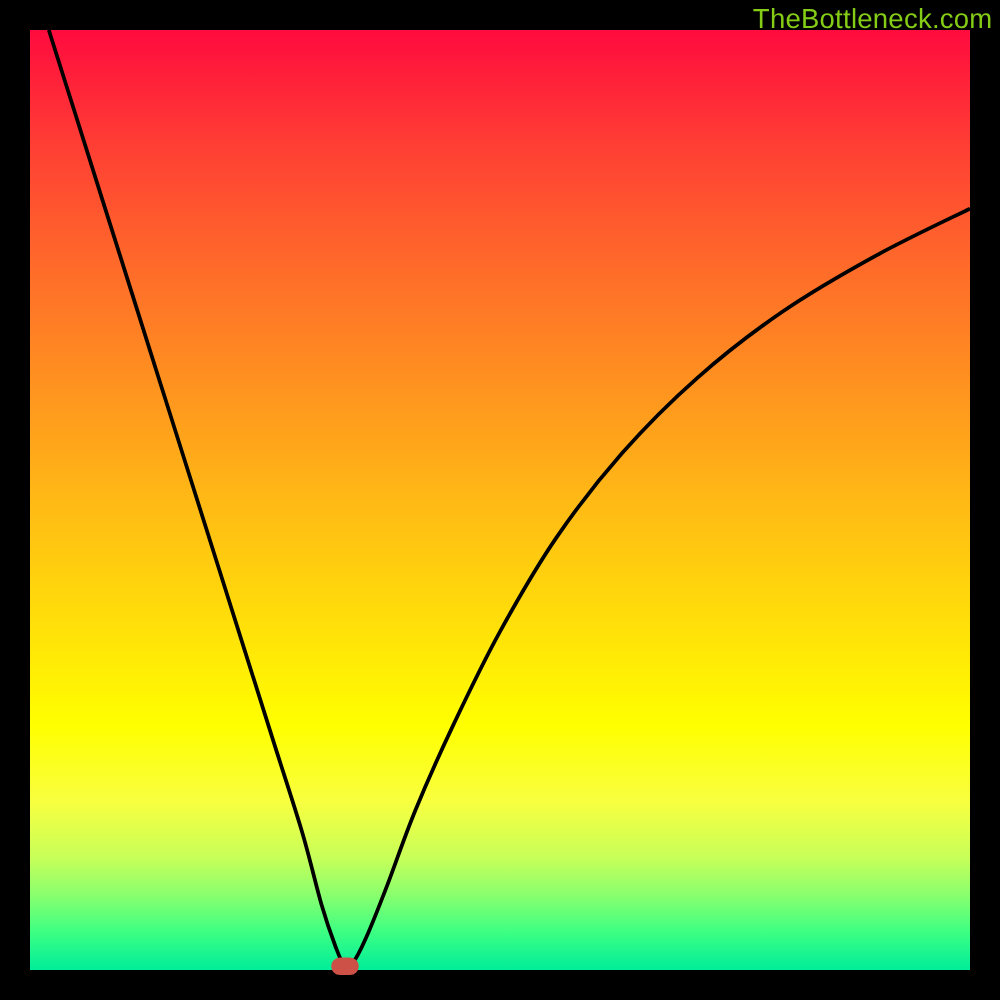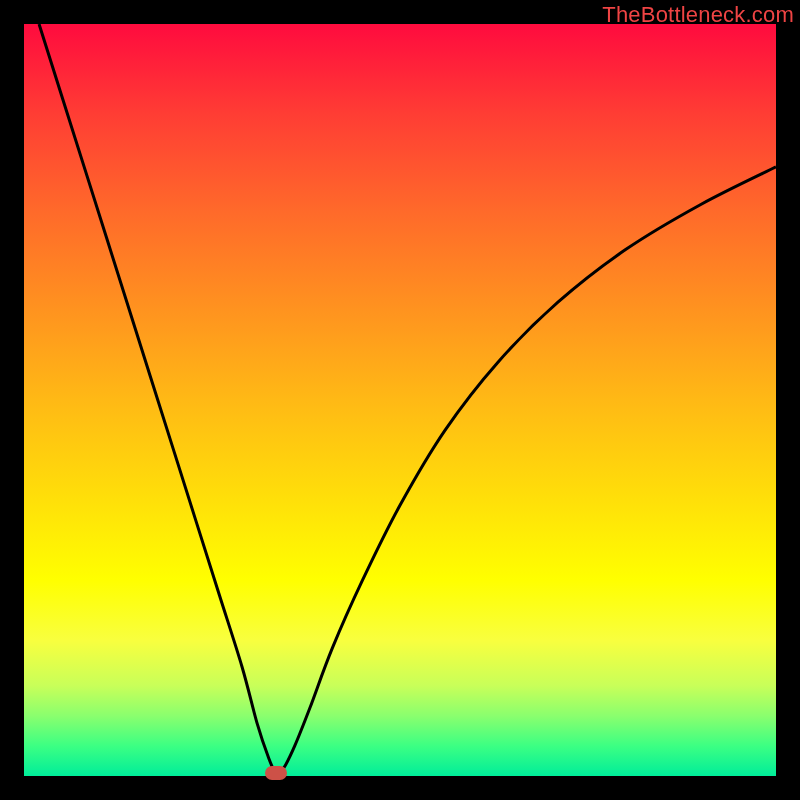--- a/index.html
+++ b/index.html
@@ -27,21 +27,21 @@
     );
   }
   .curve { position: absolute; left: 24px; top: 24px; width: 752px; height: 752px; pointer-events: none; }
   .watermark {
     position: absolute;
     top: 2px;
     right: 6px;
     font-family: Arial, Helvetica, sans-serif;
     font-size: 22px;
     font-weight: 500;
-    color: #ef4444;
+    color: #84cc16;
     letter-spacing: 0.2px;
   }
   .marker {
     position: absolute;
     width: 22px;
     height: 14px;
     background: #cd5147;
     border-radius: 7px;
   }
 </style>

